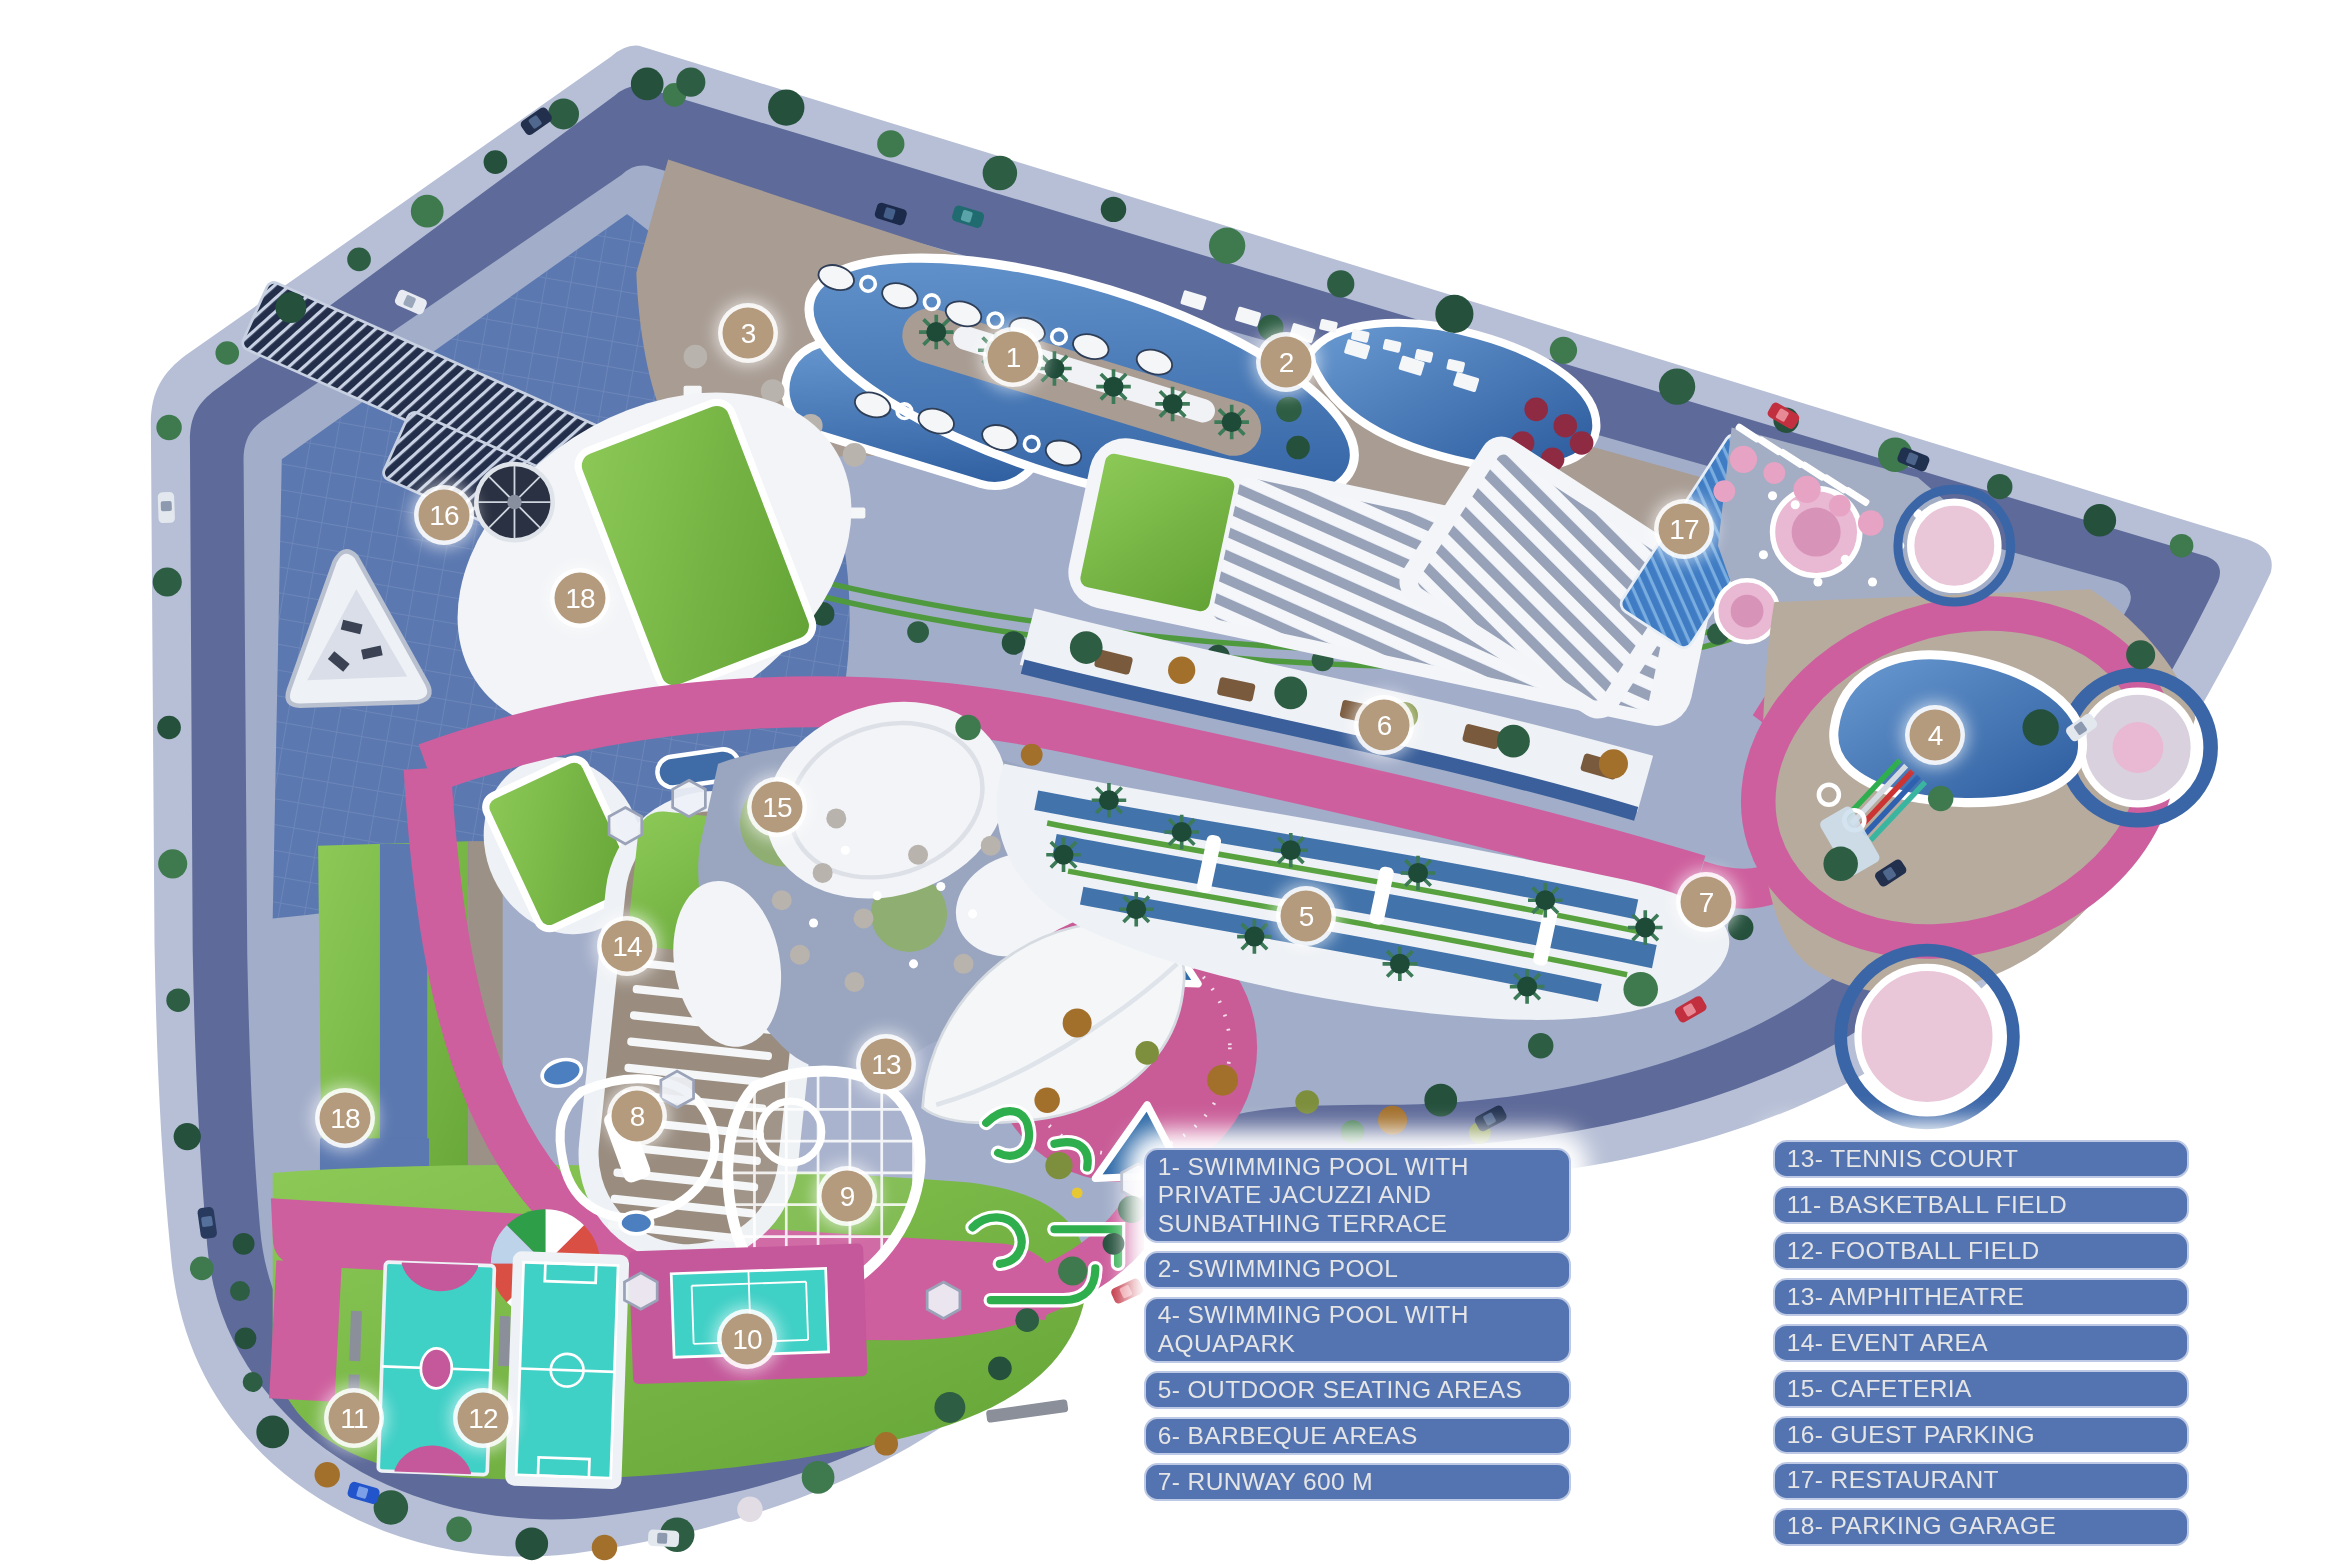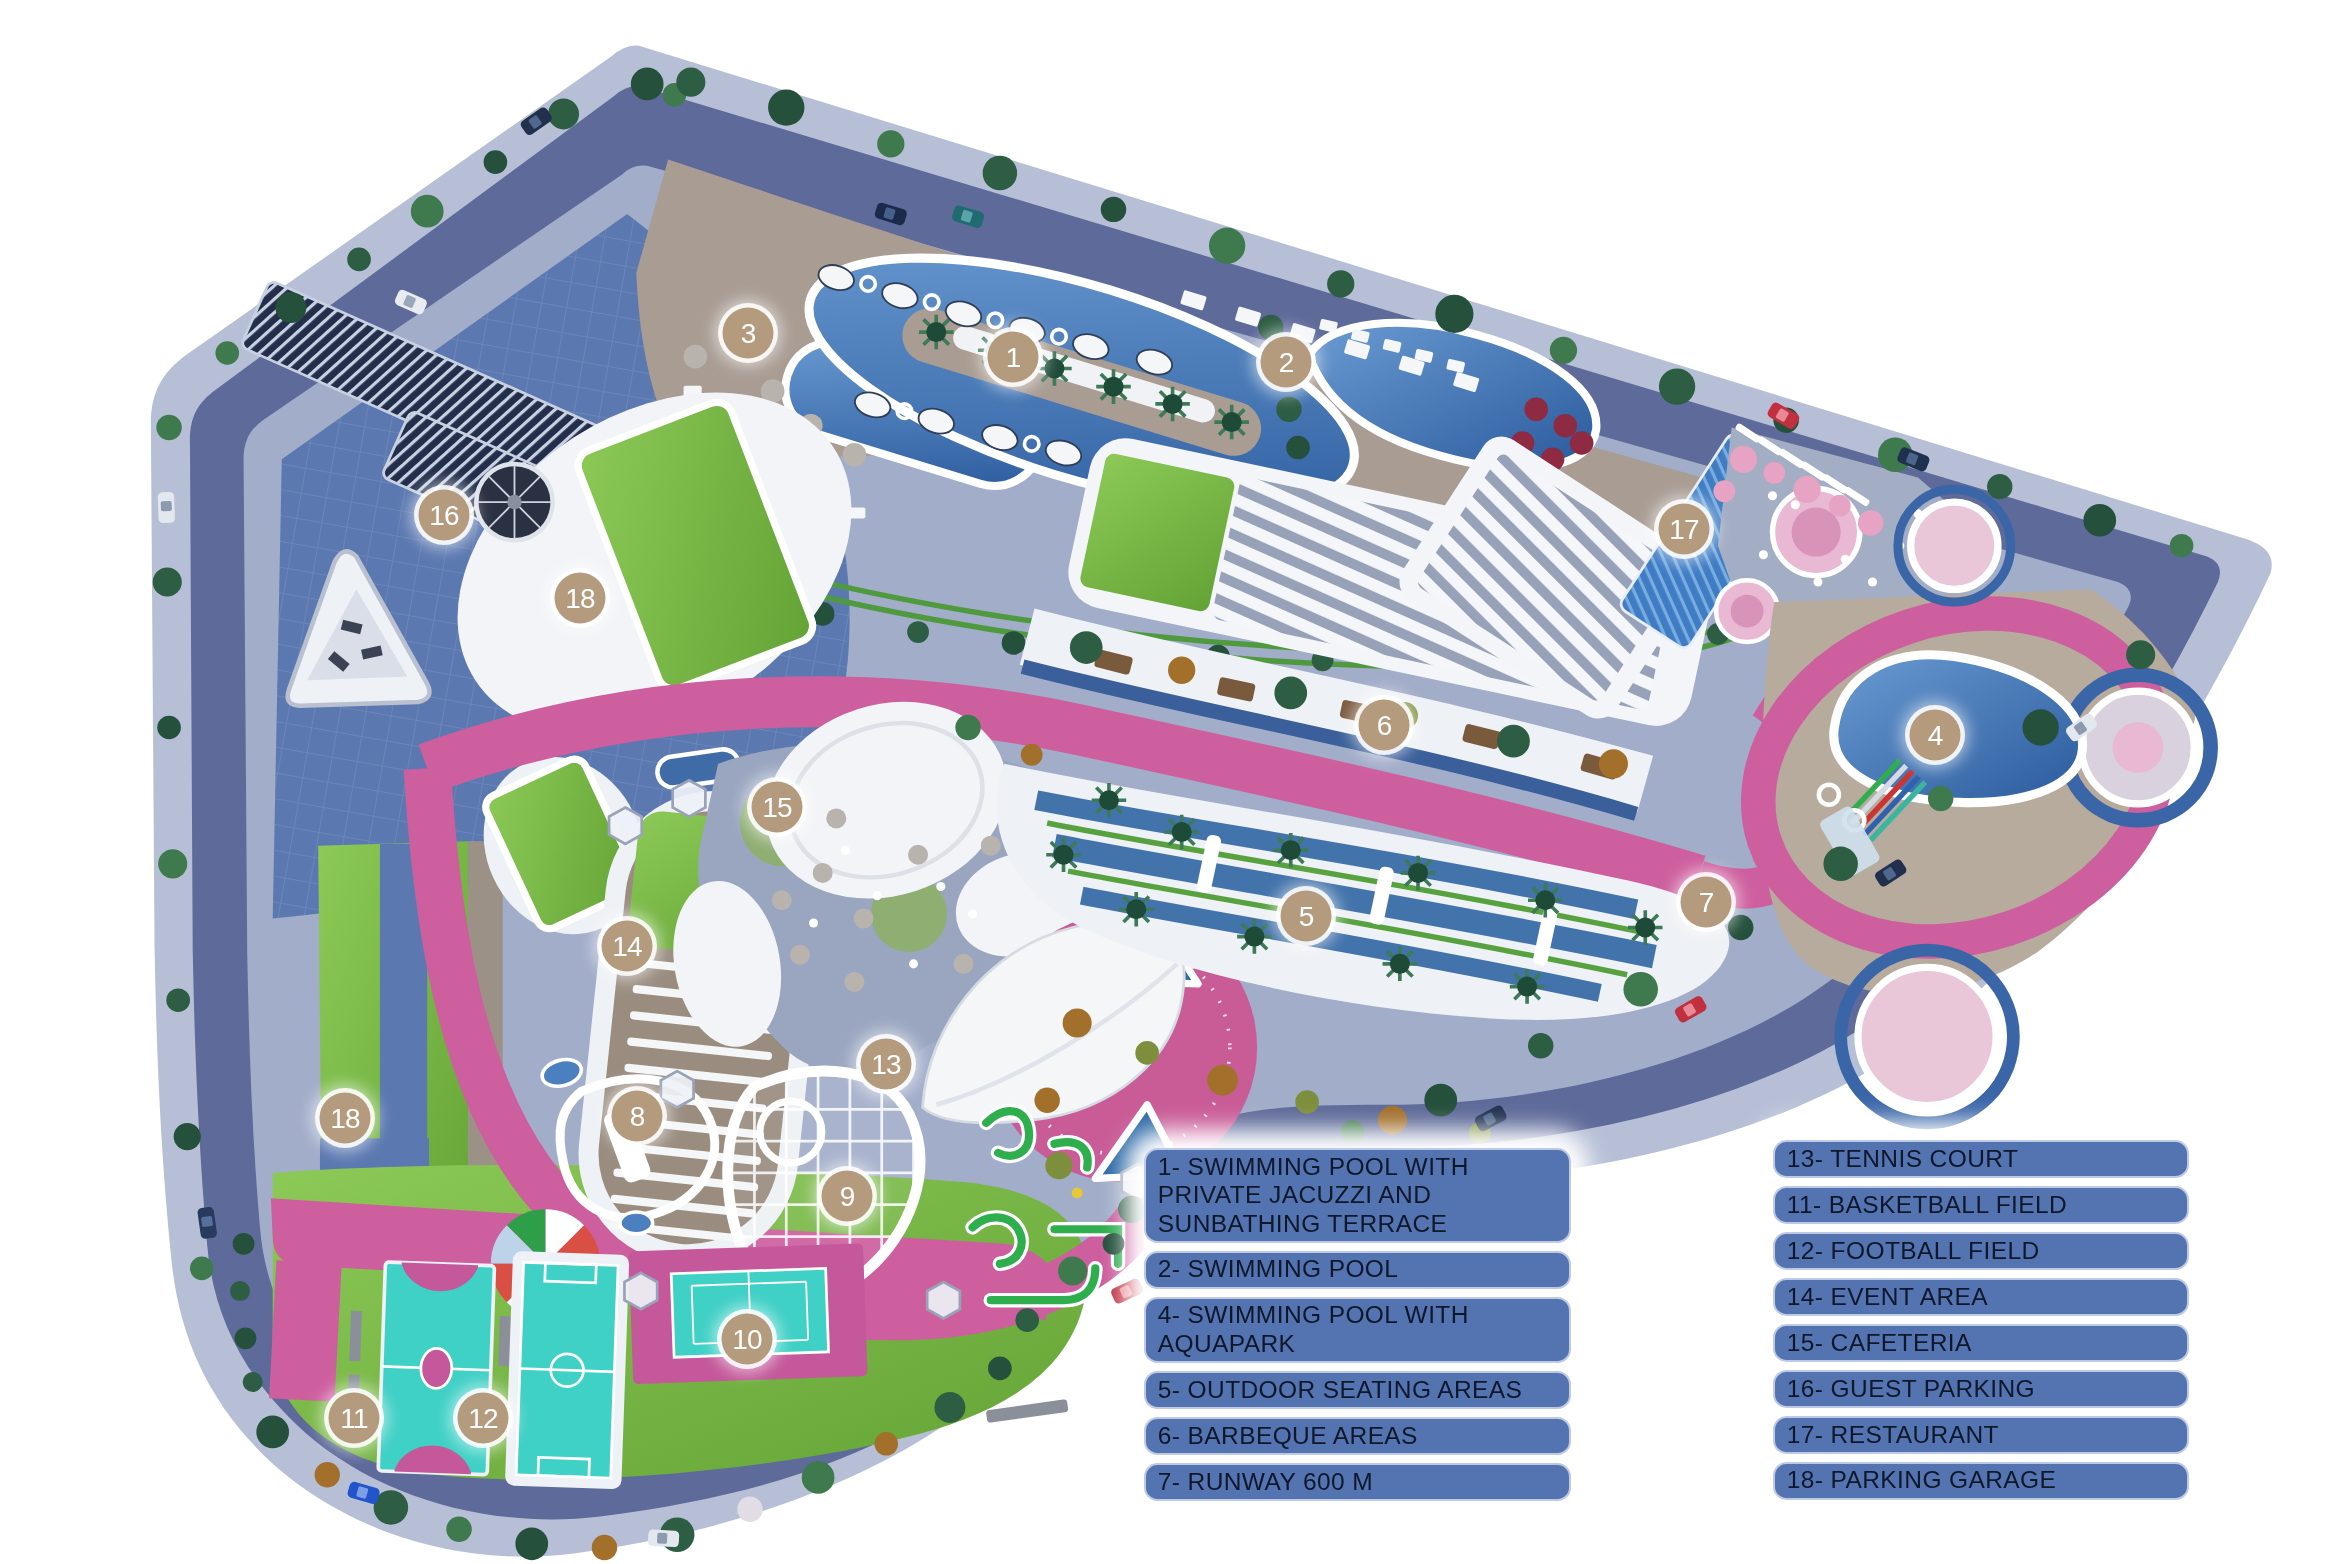--- a/index.html
+++ b/index.html
@@ -11,21 +11,21 @@
           background:#b59b7d;color:#ffffff;text-align:center;
           font-size:28px;line-height:51px;font-weight:500;letter-spacing:-0.9px;
           transform:translate(-50%,-50%);
           box-shadow:0 0 0 4.5px rgba(255,255,255,.85),0 0 14.5px 8.2px rgba(255,255,255,.55);}
   
   .legend-col{position:absolute;z-index:6;display:flex;flex-direction:column;gap:8.2px;
               background:#ffffff;border-radius:18px;box-shadow:0 0 23.6px 18px #ffffff;}
   #legend-left{left:1144px;top:1148px;width:427px;}
   #legend-right{left:1773px;top:1140px;width:416px;}
   .lrow{box-sizing:border-box;width:100%;min-height:35px;background:#5474b1;
-        border:2.7px solid #bdc9e5;border-radius:13.6px;color:#0f172a;
+        border:2.7px solid #bdc9e5;border-radius:13.6px;color:#e5e5e5;
         font-size:24.5px;line-height:1.16;letter-spacing:0.4px;font-weight:500;
         display:flex;align-items:center;padding:2.7px 11.8px;}
   
   .tA{fill:#2d5d43}.tB{fill:#3f7a4e}.tC{fill:#24503c}.tD{fill:#a3702c}
   .tE{fill:#7d8f3c}.tF{fill:#e2dce4}.tP{fill:#e7a3c3}
   .seat{fill:#ffffff}
   .umbG{fill:#b9b3ae}.umbR{fill:#8e2b43}
 </style>
 </head>
 <body>
@@ -672,20 +672,21 @@
       <div class="lrow">2- SWIMMING POOL</div>
       <div class="lrow">4- SWIMMING POOL WITH AQUAPARK</div>
       <div class="lrow">5- OUTDOOR SEATING AREAS</div>
       <div class="lrow">6- BARBEQUE AREAS</div>
       <div class="lrow">7- RUNWAY 600 M</div>
     </div>
 <div id="legend-right" class="legend-col">
       <div class="lrow">13- TENNIS COURT</div>
       <div class="lrow">11- BASKETBALL FIELD</div>
       <div class="lrow">12- FOOTBALL FIELD</div>
+      <div class="lrow">13- AMPHITHEATRE</div>
       <div class="lrow">14- EVENT AREA</div>
       <div class="lrow">15- CAFETERIA</div>
       <div class="lrow">16- GUEST PARKING</div>
       <div class="lrow">17- RESTAURANT</div>
       <div class="lrow">18- PARKING GARAGE</div>
     </div>
 
 </div>
 
 

